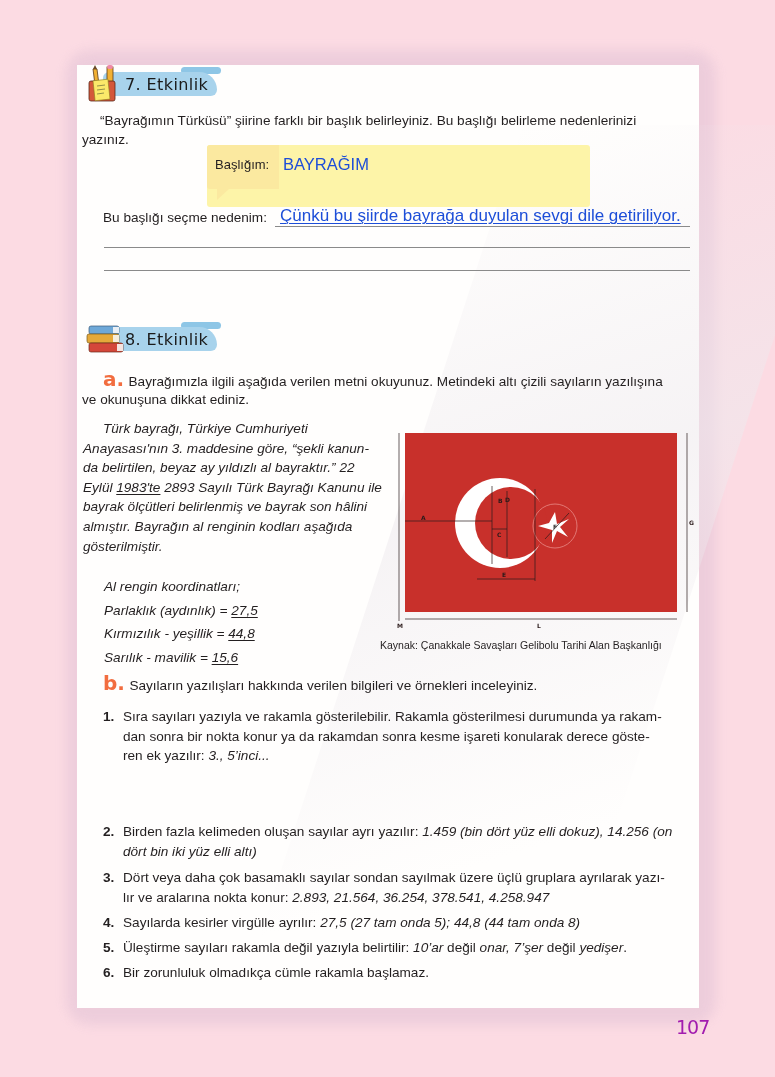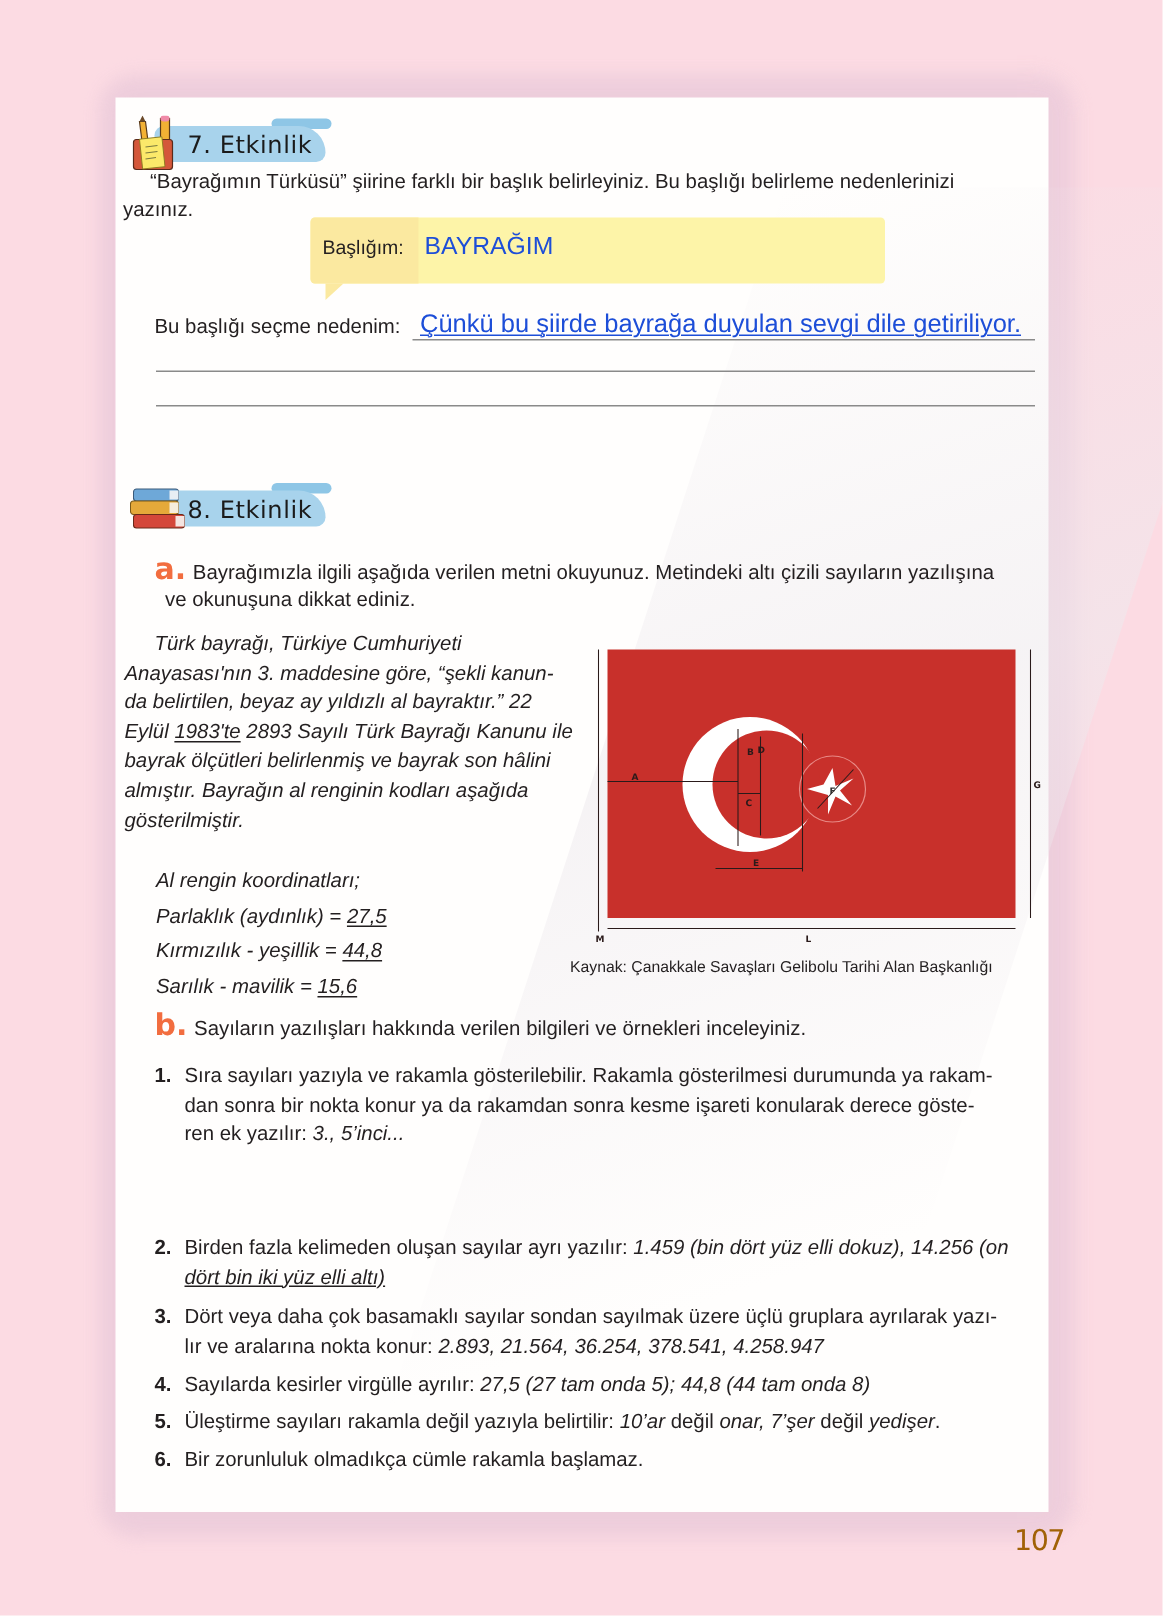--- a/index.html
+++ b/index.html
@@ -38,52 +38,52 @@
       background: #8ec6e6; border-radius: 6px;
     }
     .etk .label {
       position: absolute; left: 44px; top: 10px; font-size: 16px; letter-spacing: .4px;
       font-family: "DejaVu Sans", sans-serif; color: #1a1a1a;
     }
     .pencil-icon { position: absolute; left: 4px; top: 0; width: 40px; height: 38px; }
     .books-icon { position: absolute; left: 4px; top: 4px; width: 42px; height: 30px; }
 
     .callout {
-      position: absolute; left: 207px; top: 145px; width: 383px; height: 44px;
+      position: absolute; left: 207px; top: 145px; width: 383px; height: 62px;
       background: #fdf4a8; border-radius: 3px;
     }
     .callout .leftpart {
       position: absolute; left: 0; top: 0; width: 72px; height: 44px; background: #fbe9a0; border-radius: 3px 0 0 3px;
     }
     .callout .tail {
       position: absolute; left: 10px; top: 44px; width: 0; height: 0;
       border-top: 11px solid #fbe9a0; border-right: 12px solid transparent;
     }
     .red { color: #1d4ed8; }
     .answer-line {
       position: absolute; height: 0; border-top: 1px solid #8a8a8a;
     }
     .under { text-decoration: underline; text-decoration-thickness: 1px; text-underline-offset: 2px; }
 
     .letter-a, .letter-b {
       color: #f26d3f; font-weight: bold; font-size: 20px;
       font-family: "DejaVu Sans", sans-serif;
     }
     .uyari { color: #2d7fb6; font-weight: bold; font-family: "Liberation Serif", serif; font-size: 14px; letter-spacing: .3px; }
-    .pagenum { font-family: "DejaVu Sans", sans-serif; font-size: 19px; color: #a16207; letter-spacing: -1px; }
+    .pagenum { font-family: "DejaVu Sans", sans-serif; font-size: 19px; color: #a21caf; letter-spacing: -1px; }
   </style>
 </head>
 <body>
 
 <div class="shadow-blob"></div>
 
 <div class="page">
   <div class="watermark"></div>
 
-  <div class="etk" style="left:4px; top:12px; width:150px;">
+  <div class="etk" style="left:4px; top:0px; width:150px;">
     <div class="pill2"></div>
     <div class="pill"></div>
     <svg class="pencil-icon" viewBox="0 0 40 38">
       <polygon points="8,4 12,4 14,20 10,20" fill="#f2b134" stroke="#5a3a1a" stroke-width=".8"></polygon>
       <polygon points="8,4 10,0 12,4" fill="#6b4a2a"></polygon>
       <rect x="22" y="2" width="6" height="18" fill="#f2b134" stroke="#5a3a1a" stroke-width=".8"></rect>
       <rect x="22" y="0" width="6" height="4" rx="2" fill="#f08aa8"></rect>
       <rect x="4" y="16" width="26" height="20" rx="2" fill="#d4573a" stroke="#5a2a1a" stroke-width=".8"></rect>
       <rect x="9" y="15" width="15" height="20" fill="#fbe96a" stroke="#8a7a20" stroke-width=".6" transform="rotate(-6 16 25)"></rect>
       <line x1="12" y1="21" x2="20" y2="20" stroke="#7a7a40" stroke-width=".8"></line>
@@ -120,21 +120,21 @@
       <rect x="4" y="19" width="34" height="9" rx="2" fill="#d4473a" stroke="#6a2a1a" stroke-width=".7"></rect>
       <rect x="32" y="20" width="6" height="7" fill="#f4e4e0"></rect>
     </svg>
     <span class="label">8. Etkinlik</span>
   </div>
 
   <div class="abs" style="left:26px; top:302px; white-space:nowrap;">
     <span class="letter-a">a.</span>
     <span class="txt">Bayrağımızla ilgili aşağıda verilen metni okuyunuz. Metindeki altı çizili sayıların yazılışına</span>
   </div>
-  <div class="abs txt" style="left:5px; top:326px;margin-left:28px;">ve okunuşuna dikkat ediniz.</div>
+  <div class="abs txt" style="left:5px; top:326px;">ve okunuşuna dikkat ediniz.</div>
 
   <div class="abs ital" style="left:6px; top:354px; font-size:13.6px; line-height:19.6px; white-space:nowrap;">
     <div style="padding-left:20px;">Türk bayrağı, Türkiye Cumhuriyeti</div>
     <div>Anayasası'nın 3. maddesine göre, “şekli kanun-</div>
     <div>da belirtilen, beyaz ay yıldızlı al bayraktır.” 22</div>
     <div><span>Eylül </span><span class="under">1983'te</span><span> 2893 Sayılı Türk Bayrağı Kanunu ile</span></div>
     <div>bayrak ölçütleri belirlenmiş ve bayrak son hâlini</div>
     <div>almıştır. Bayrağın al renginin kodları aşağıda</div>
     <div>gösterilmiştir.</div>
   </div>
@@ -192,21 +192,21 @@
     <span class="bold abs" style="left:0; top:0;">1.</span>
     <div style="padding-left:20px;">Sıra sayıları yazıyla ve rakamla gösterilebilir. Rakamla gösterilmesi durumunda ya rakam-</div>
     <div style="padding-left:20px;">dan sonra bir nokta konur ya da rakamdan sonra kesme işareti konularak derece göste-</div>
     <div style="padding-left:20px;"><span>ren ek yazılır: </span><span class="ital">3., 5’inci...</span></div>
   </div>
 
 
   <div class="abs txt" style="left:26px; top:757px; line-height:19.5px;">
     <span class="bold abs" style="left:0; top:0;">2.</span>
     <div style="padding-left:20px;"><span>Birden fazla kelimeden oluşan sayılar ayrı yazılır: </span><span class="ital">1.459 (bin dört yüz elli dokuz), 14.256 (on</span></div>
-    <div style="padding-left:20px;text-decoration:underline;" class="ital">dört bin iki yüz elli altı)</div>
+    <div style="padding-left:20px;" class="ital">dört bin iki yüz elli altı)</div>
   </div>
 
   <div class="abs txt" style="left:26px; top:803px; line-height:19.5px;">
     <span class="bold abs" style="left:0; top:0;">3.</span>
     <div style="padding-left:20px;">Dört veya daha çok basamaklı sayılar sondan sayılmak üzere üçlü gruplara ayrılarak yazı-</div>
     <div style="padding-left:20px;"><span>lır ve aralarına nokta konur: </span><span class="ital">2.893, 21.564, 36.254, 378.541, 4.258.947</span></div>
   </div>
 
   <div class="abs txt" style="left:26px; top:849px;">
     <span class="bold abs" style="left:0; top:0;">4.</span>

